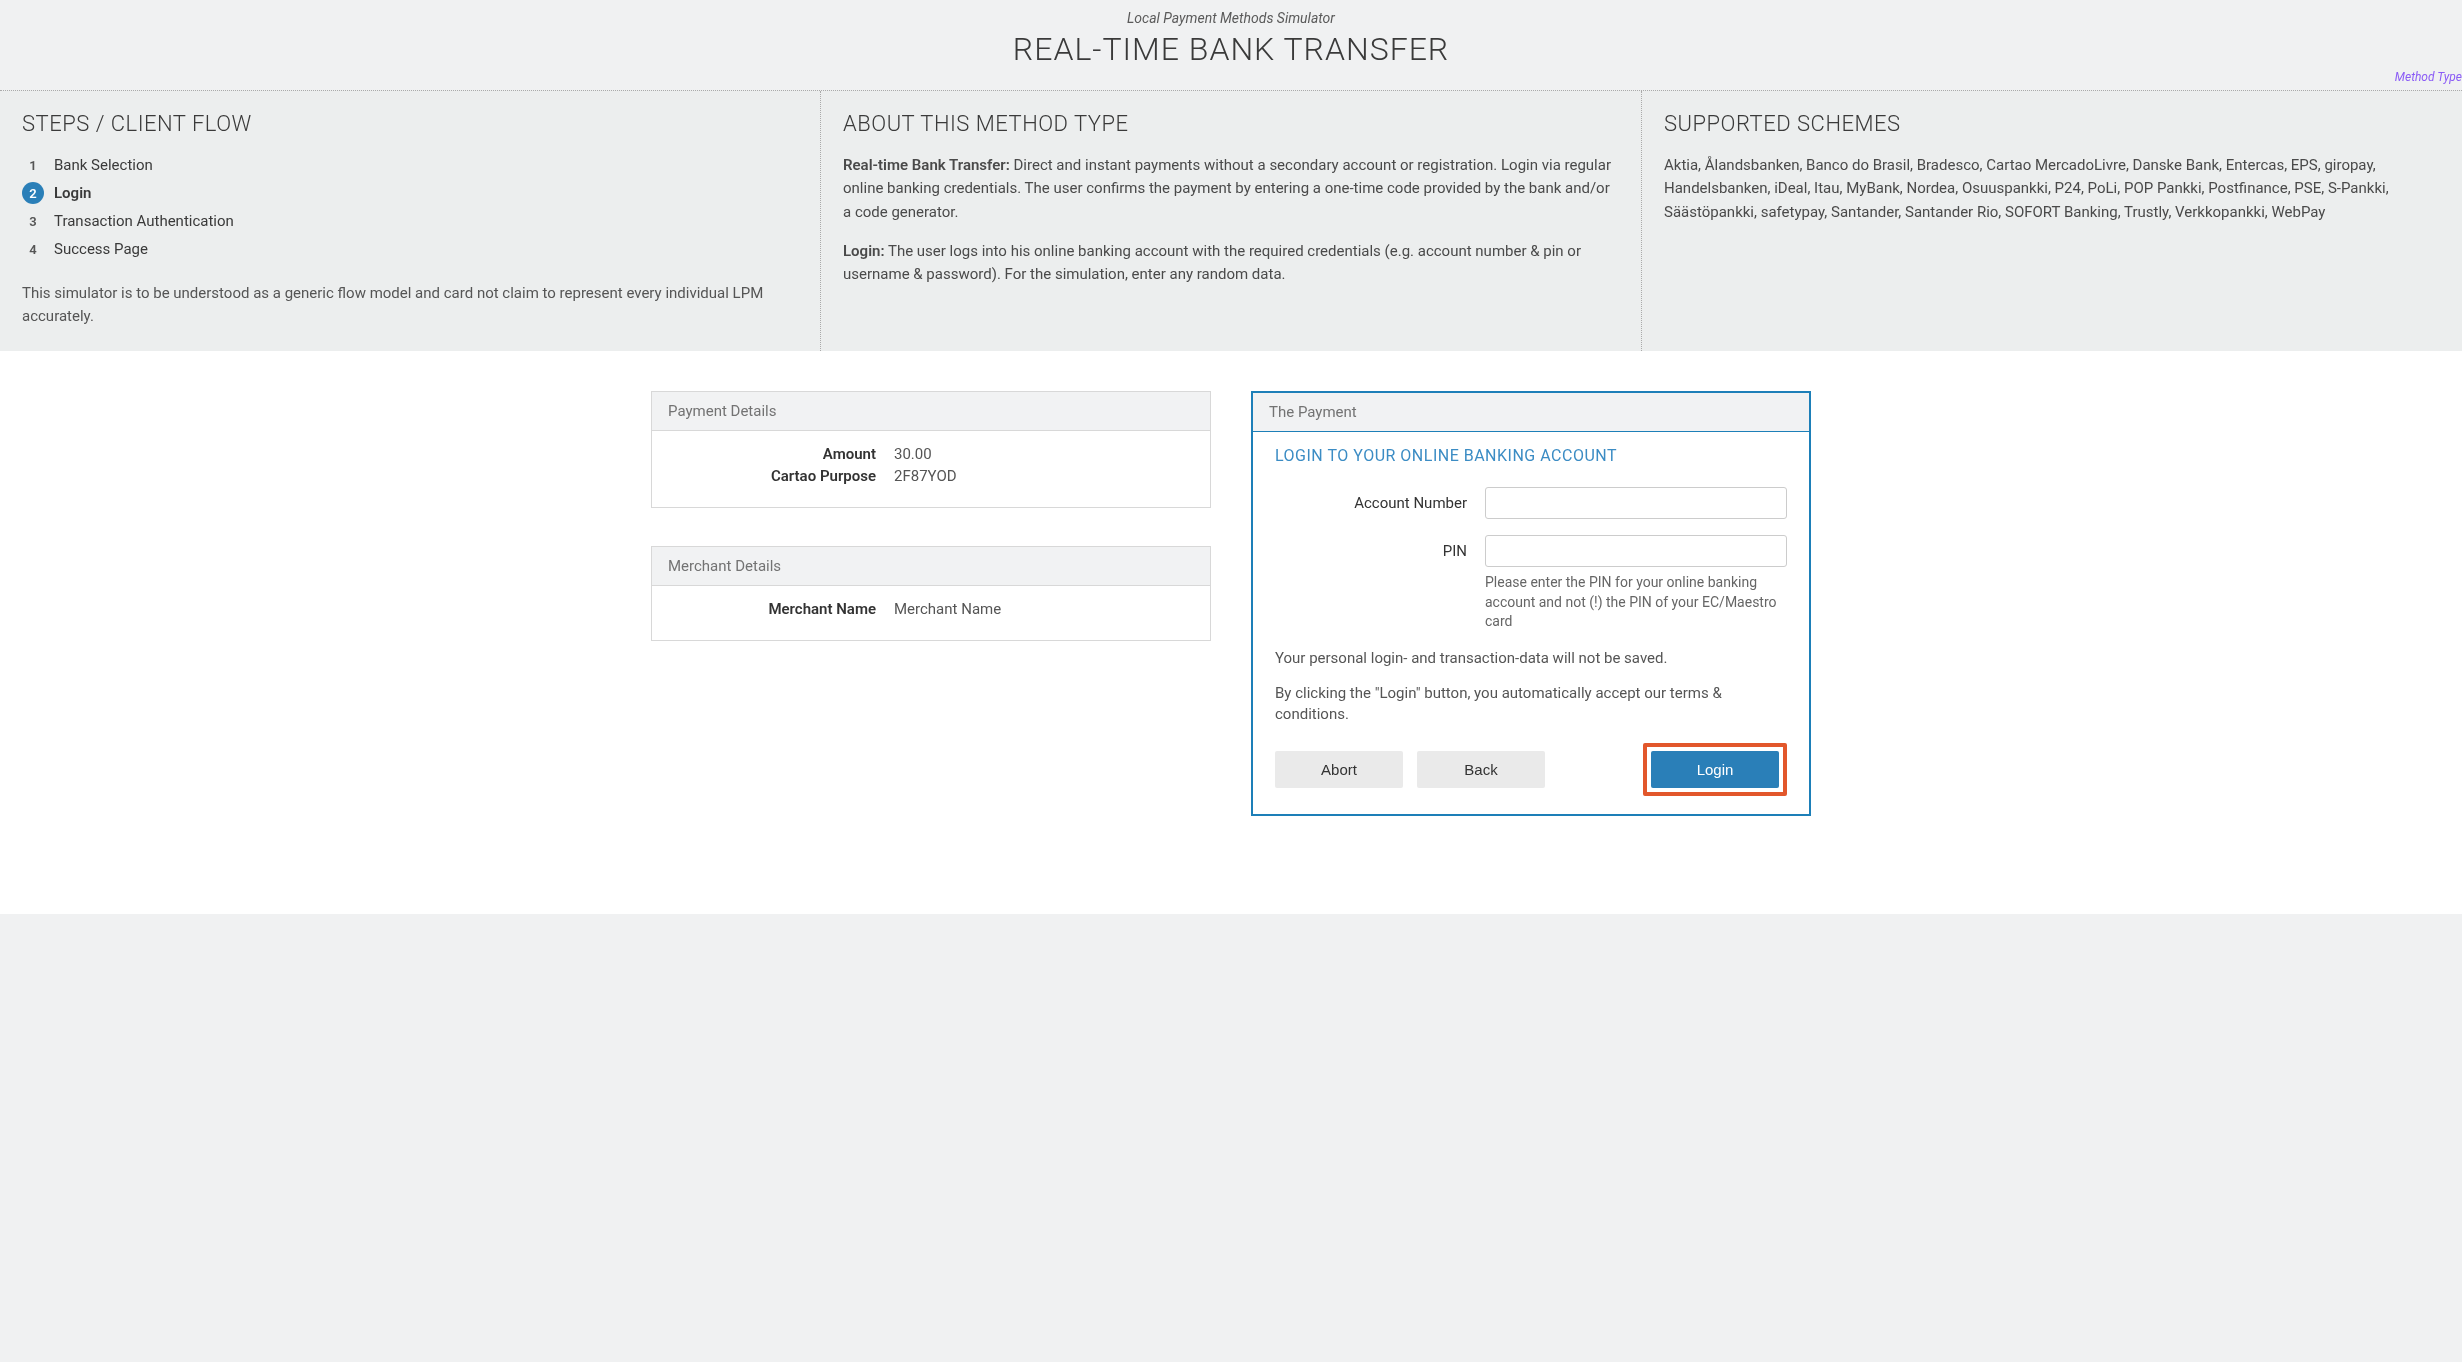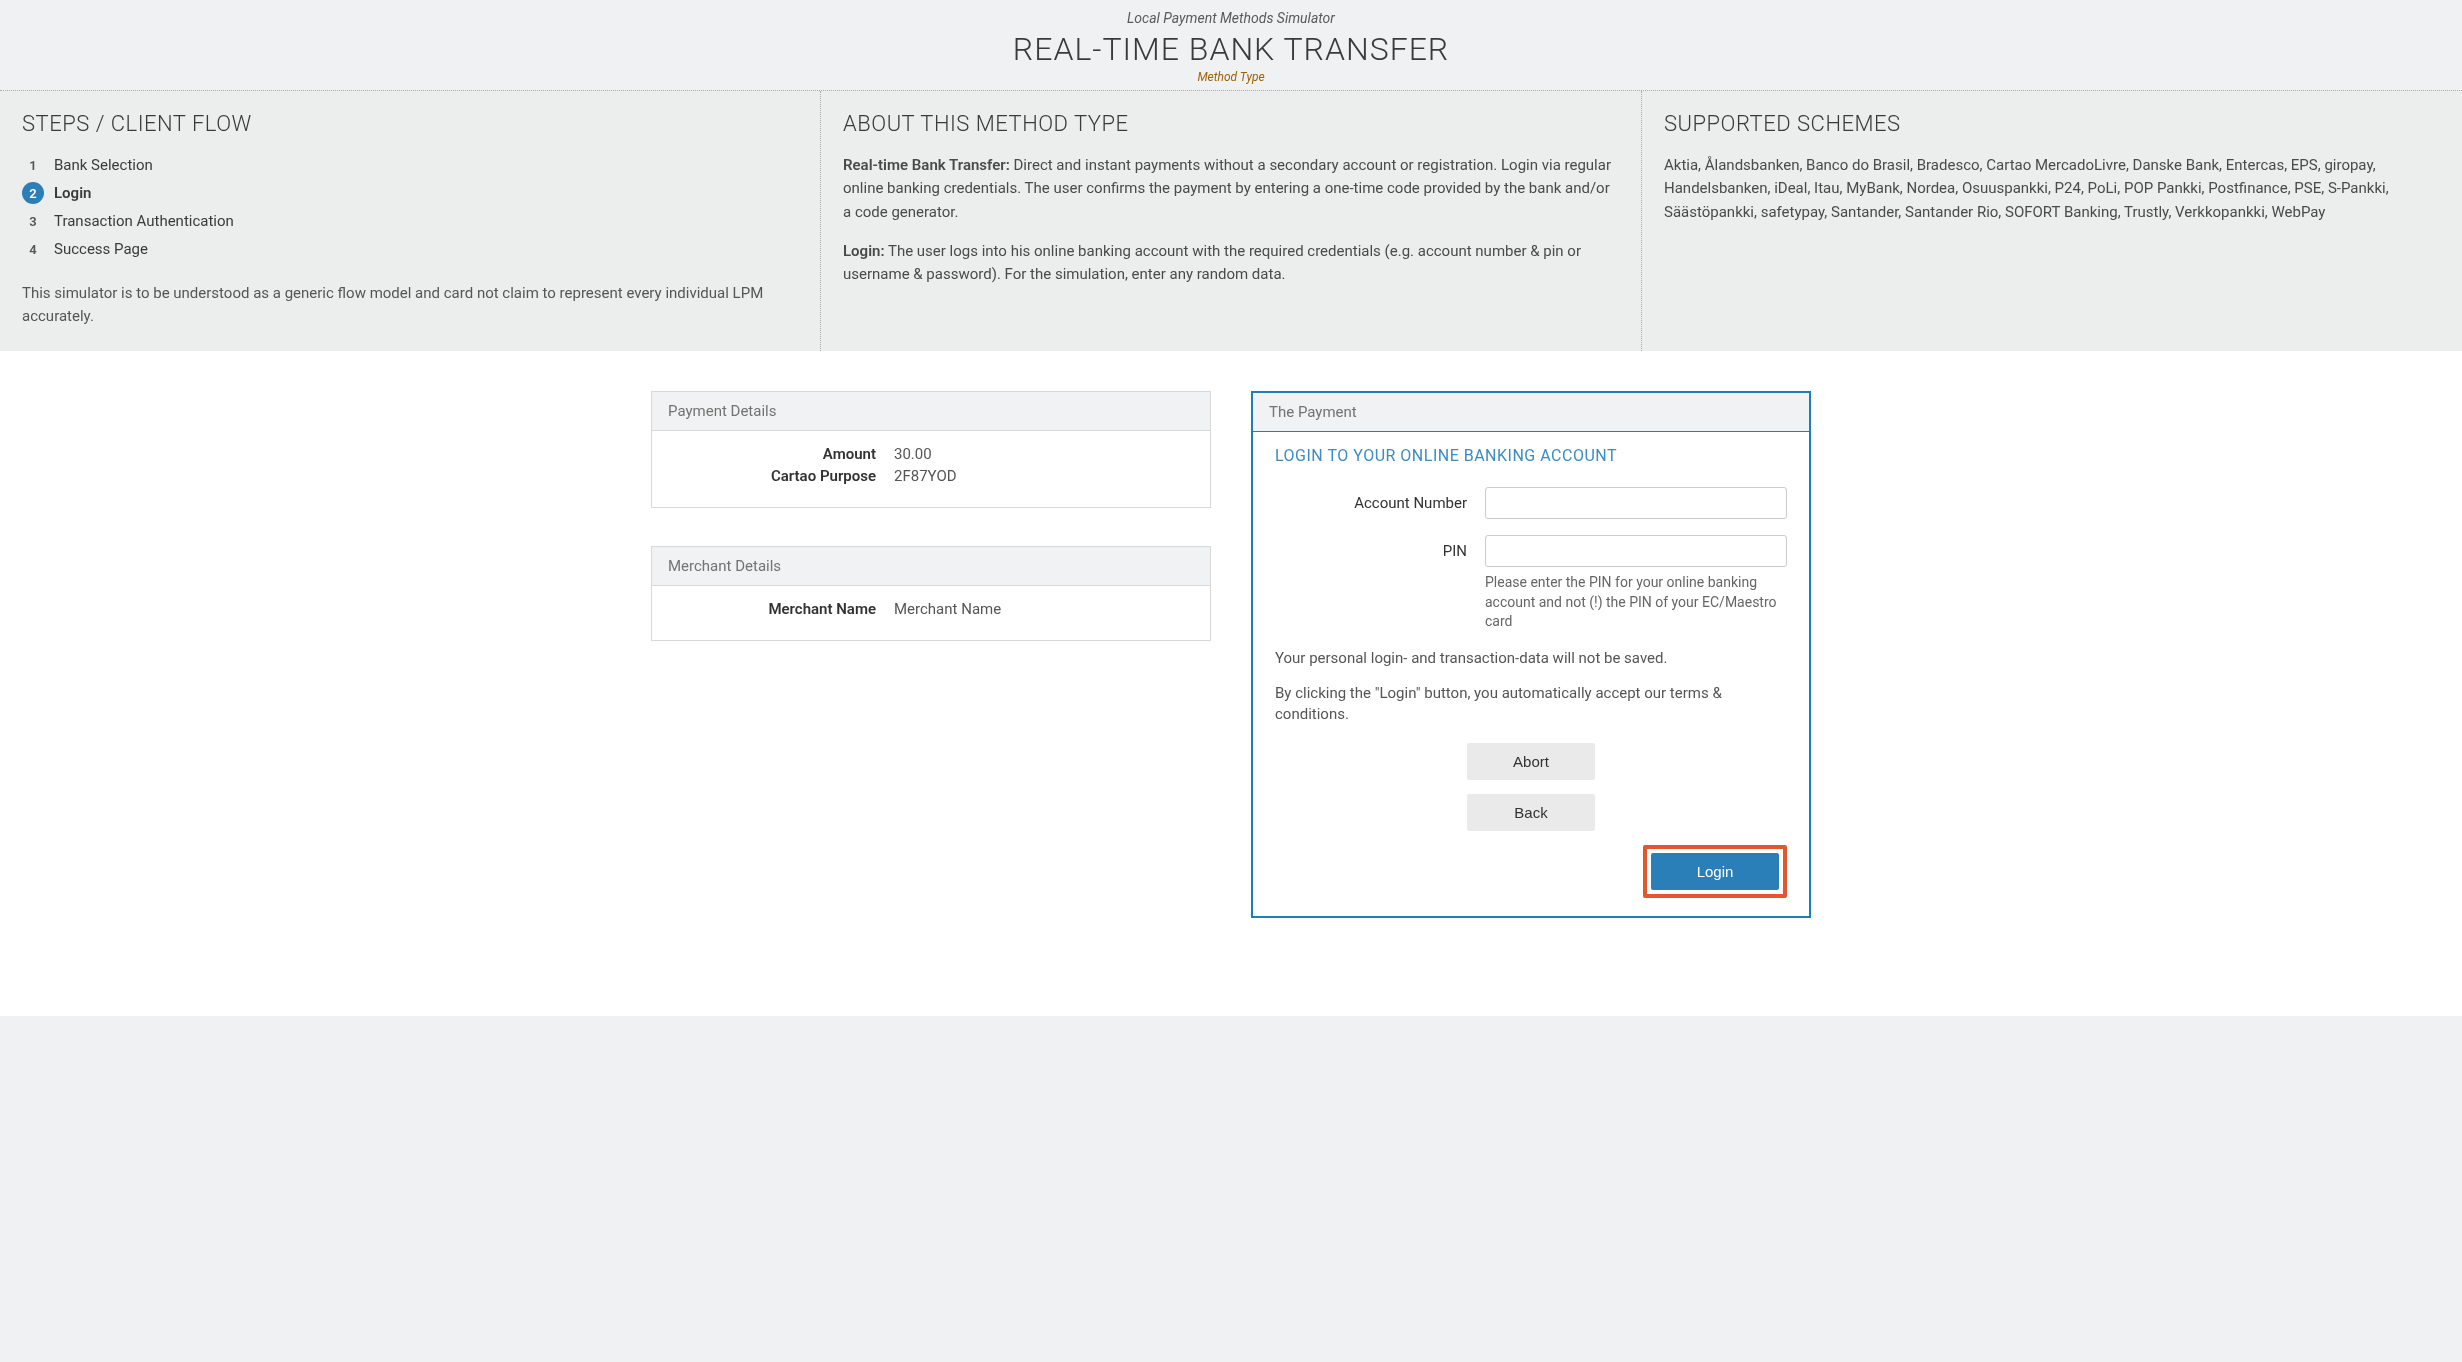--- a/index.html
+++ b/index.html
@@ -21,22 +21,23 @@
     }
     .header .title {
       font-size: 32px;
       font-weight: 300;
       letter-spacing: 1px;
       color: #3a3a3a;
       margin-bottom: 2px;
     }
     .header .subtitle-bottom {
       font-style: italic;
-      color: #a16207;
+      color: #8b5cf6;
       font-size: 12px;
+      text-align: right;
     }
 
     .info-row {
       display: flex;
       border-top: 1px dotted #aaa;
       background: #eceeee;
     }
     .info-col {
       flex: 1;
       padding: 20px 22px 24px;
@@ -179,21 +180,20 @@
       font-size: 15px;
       color: #555;
       margin-bottom: 14px;
       line-height: 1.4;
     }
     .btn-row {
       display: flex;
       gap: 14px;
       margin-top: 18px;
       align-items: center;
-      flex-direction: column;
     }
     .btn {
       padding: 10px 0;
       width: 128px;
       text-align: center;
       font-size: 15px;
       border: none;
       cursor: pointer;
       border-radius: 2px;
     }

